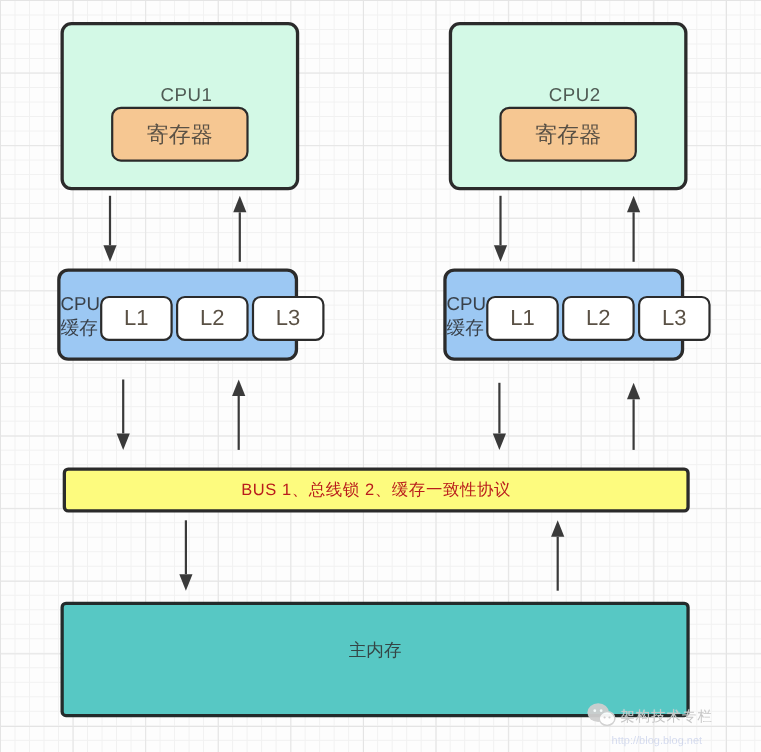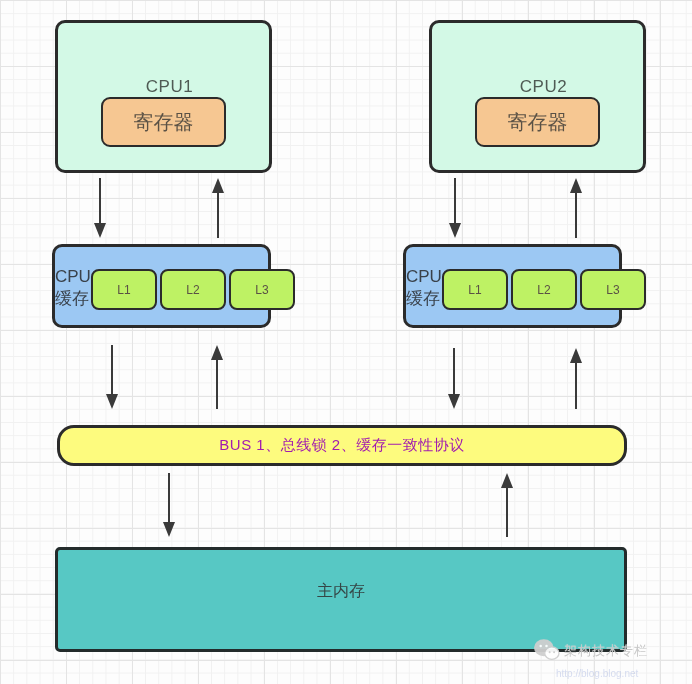--- a/index.html
+++ b/index.html
@@ -33,29 +33,29 @@
   }
   .cache-box{
     width:219px;height:84px;top:244px;
     background:#9cc8f3;border-radius:10px;
     display:flex;flex-direction:row;align-items:center;
   }
   .cache-title{margin-top:5px;font-size:17px;color:#39414a;}
   .cache-levels{display:flex;gap:3px;margin-top:7px;}
   .cache-cell{
     width:66px;height:41px;box-sizing:border-box;
-    background:#bef264;border:2.5px solid #2b2b2b;border-radius:8px;
+    background:#ffffff;border:2.5px solid #2b2b2b;border-radius:8px;
     display:flex;align-items:center;justify-content:center;
-    font-size:12px;color:#5a5145;
+    font-size:20px;color:#5a5145;
   }
   .bus-bar{
     left:57px;top:425px;width:570px;height:41px;
-    background:#fdfb7e;border-radius:17px;
+    background:#fdfb7e;border-radius:5px;
     display:flex;align-items:center;justify-content:center;
-    font-size:15px;color:#a21caf;letter-spacing:.5px;
+    font-size:15px;color:#b91c1c;letter-spacing:.5px;
   }
   .memory-box{
     left:55px;top:547px;width:572px;height:105px;
     background:#57c8c4;border-radius:5px;border-color:#232b2b;
     display:flex;align-items:center;justify-content:center;
     font-size:16px;color:#354646;
   }
   .memory-box .memory-label{position:relative;top:-8px;}
   .arrow{position:absolute;width:14px;display:flex;flex-direction:column;align-items:center;}
   .arrow .shaft{width:2.6px;flex:1;background:#3a3a3a;}
@@ -80,21 +80,21 @@
 
 <div class="stage" id="stage">
 
   <div class="box cpu-box" style="left:55px;">
     <div class="cpu-label">CPU1</div>
     <div class="register-box">
       <span>寄存器</span>
     </div>
   </div>
 
-  <div class="box cpu-box" style="left:429px;">
+  <div class="box cpu-box" style="left:408px;">
     <div class="cpu-label">CPU2</div>
     <div class="register-box">
       <span>寄存器</span>
     </div>
   </div>
 
   <div class="box cache-box" style="left:52px;">
     <div class="cache-title">CPU缓存</div>
     <div class="cache-levels">
       <div class="cache-cell">L1</div>

